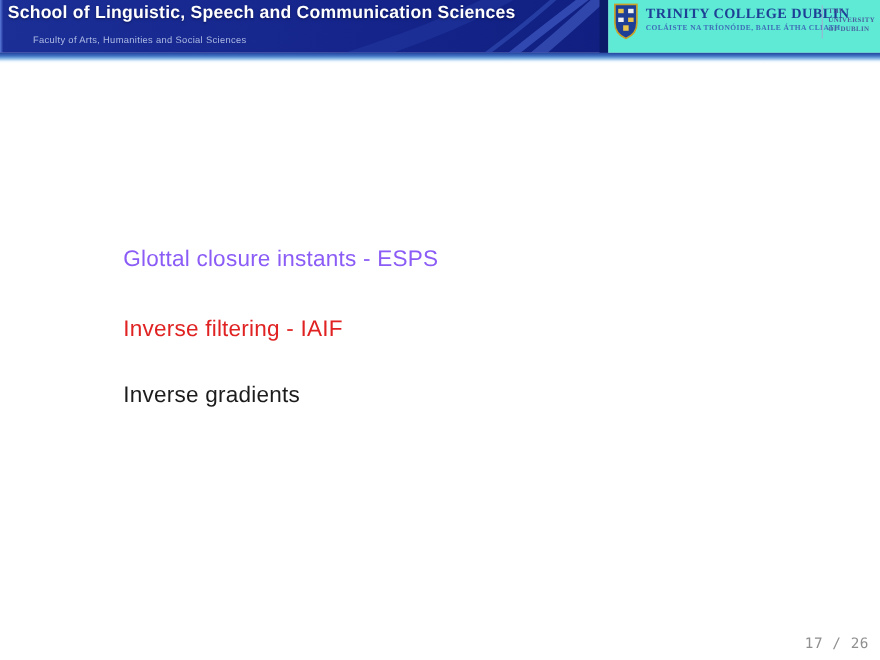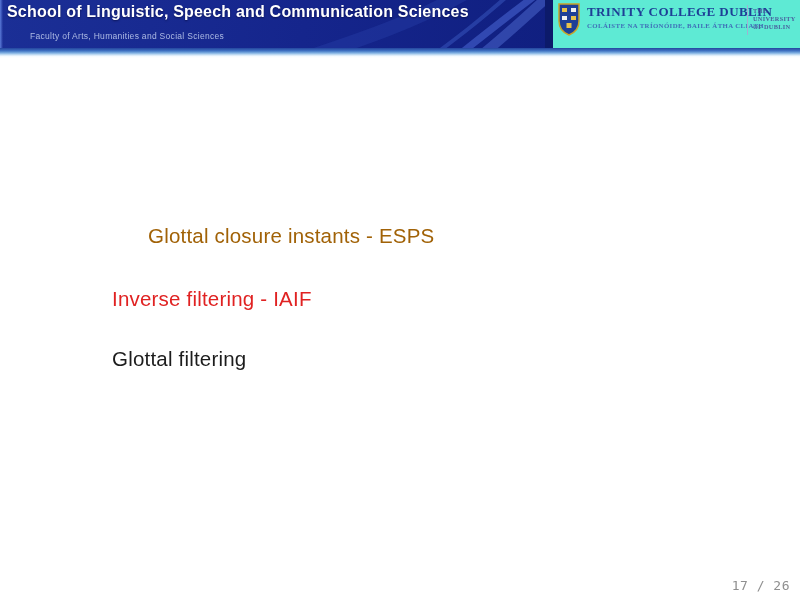--- a/index.html
+++ b/index.html
@@ -72,21 +72,21 @@
   
   .slide-title{
     position:absolute;left:20px;top:100px;
     color:#2424dd;font-size:27px;font-weight:bold;letter-spacing:0.2px;
     white-space:nowrap;
   }
   .list-item{
     position:absolute;left:112px;
     font-size:20.5px;letter-spacing:0.2px;white-space:nowrap;
   }
-  .item-0{top:224px;color:#a16207;margin-left:36px;}
+  .item-0{top:224px;color:#8b5cf6;}
   .item-1{top:287px;color:#e02222;text-align:center;}
   .item-2{top:347px;color:#1c1c1c;}
 
   .page-number{
     position:absolute;right:10px;bottom:7px;
     color:#8f8f8f;font-size:13px;letter-spacing:0.5px;
     font-family:"DejaVu Sans Mono",monospace;
   }
 </style>
 </head>
@@ -124,17 +124,17 @@
       <span>UNIVERSITY</span>
       <span>OF DUBLIN</span>
     </div>
   </div>
 
   <div class="separator"></div>
 
 
   <div class="list-item item-0">Glottal closure instants - ESPS</div>
   <div class="list-item item-1">Inverse filtering - IAIF</div>
-  <div class="list-item item-2">Glottal filtering</div>
+  <div class="list-item item-2">Inverse gradients</div>
 
   <div class="page-number">17 / 26</div>
 
 </div>
 
 </body></html>

